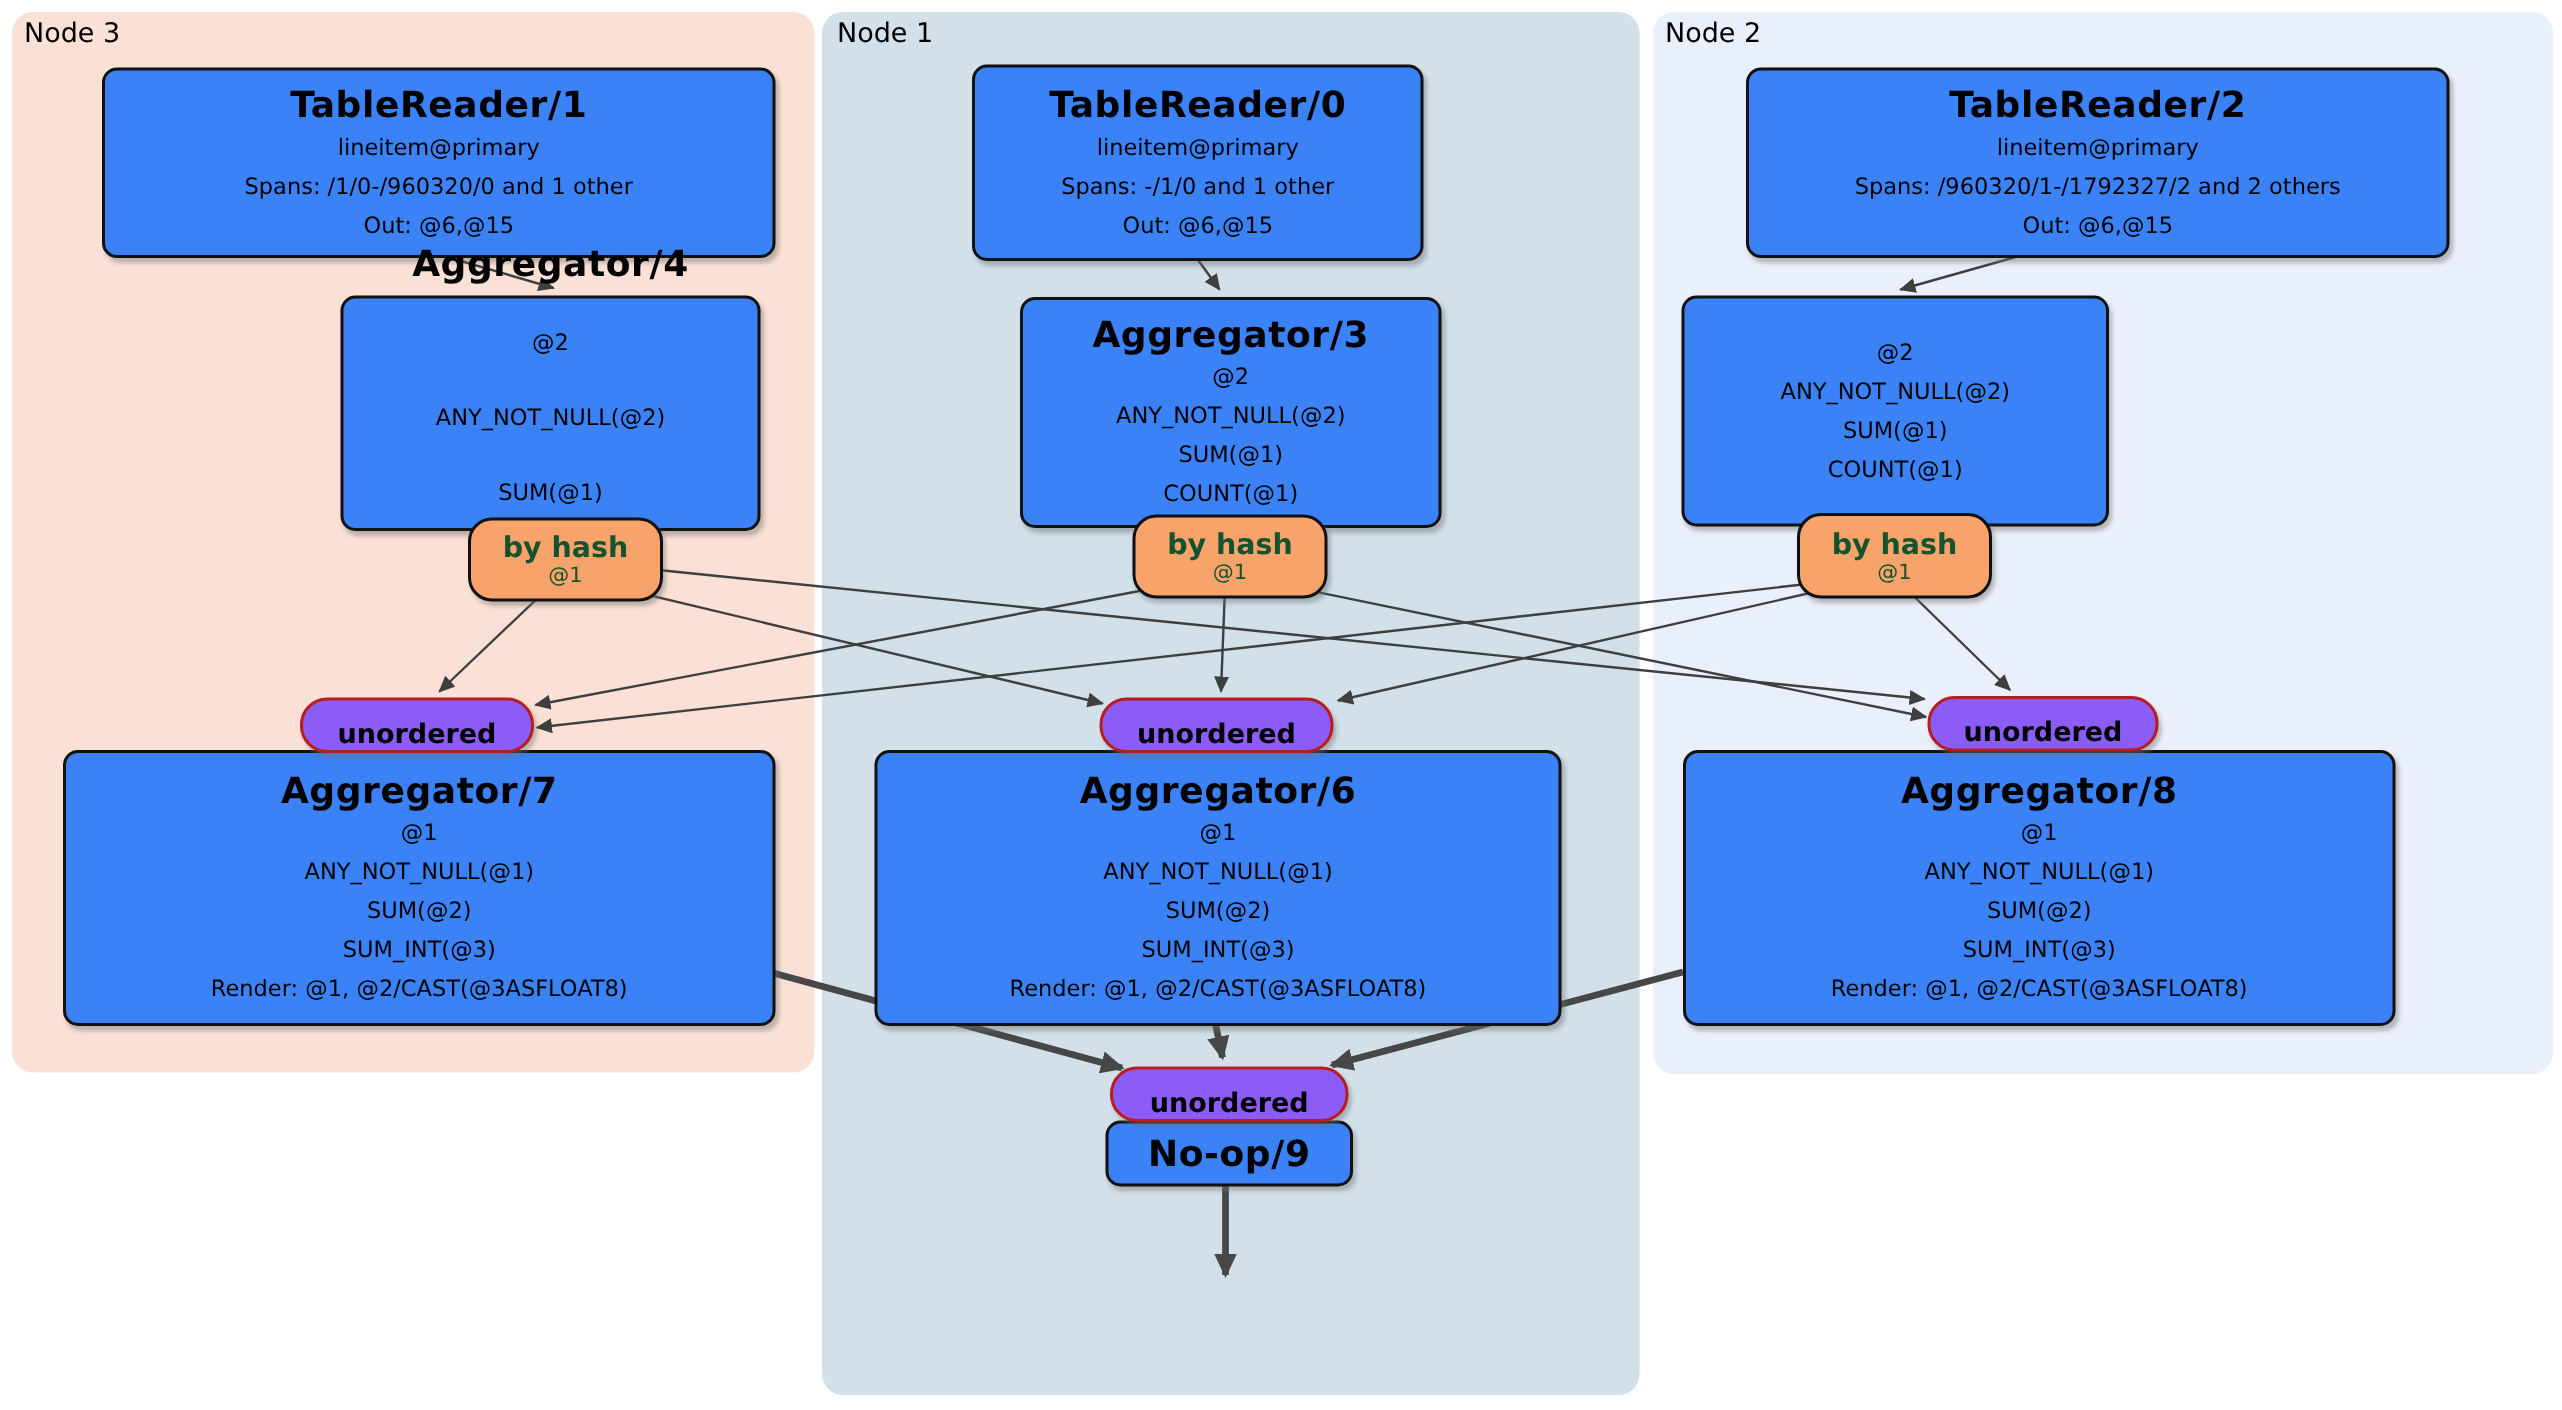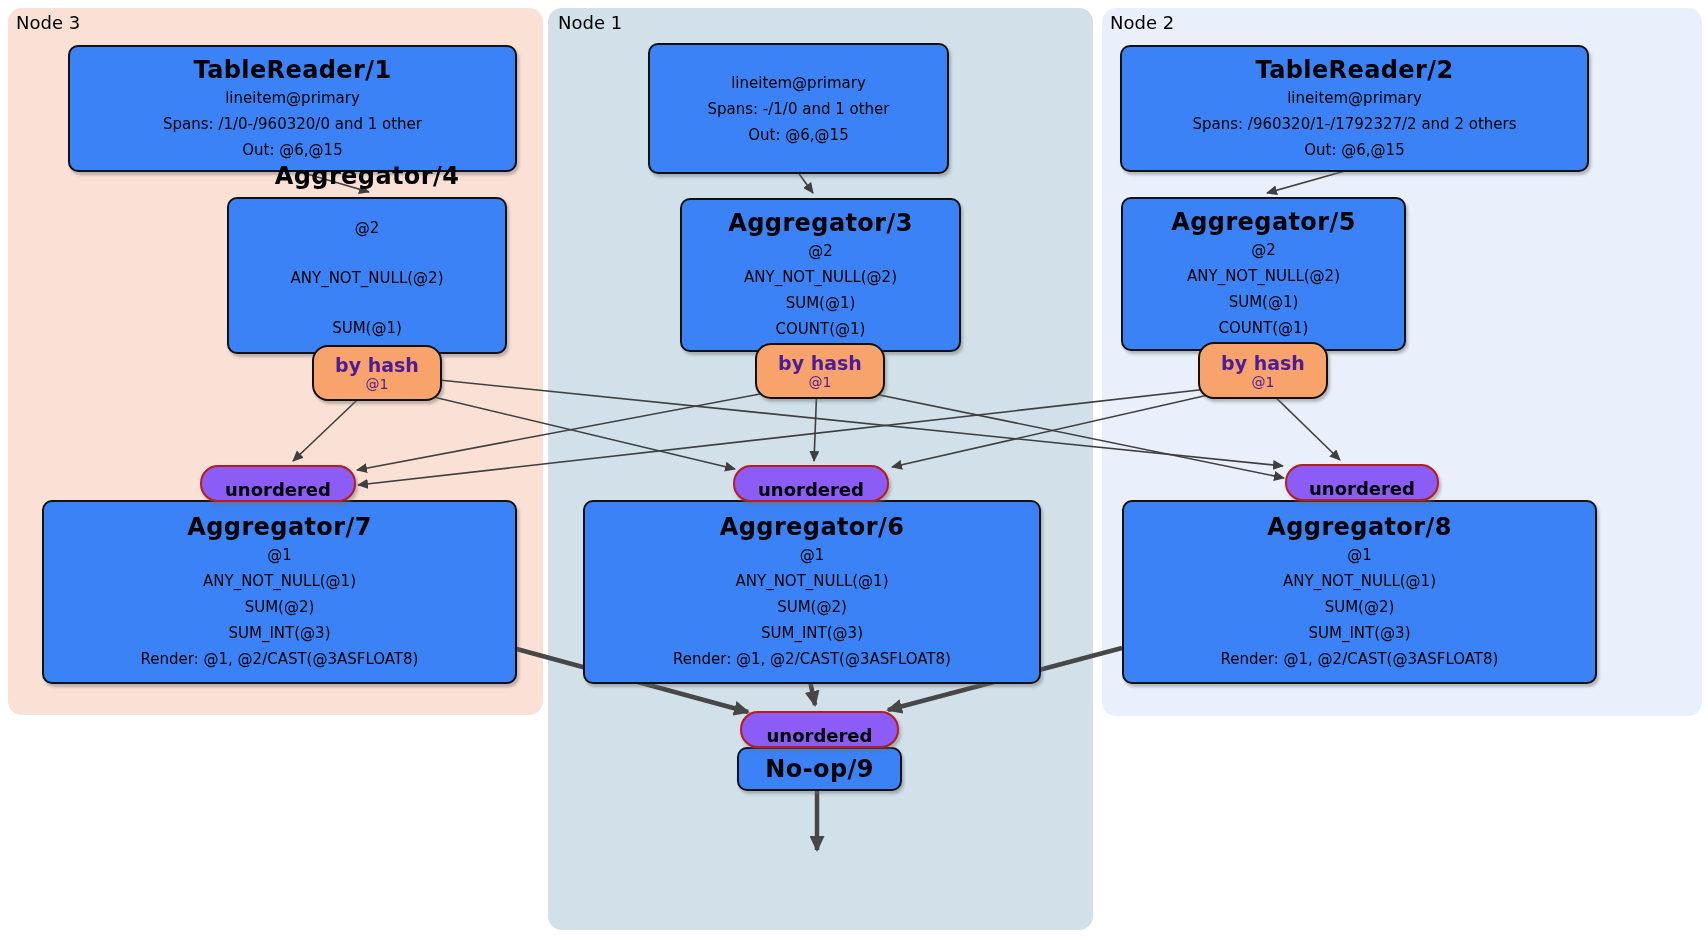--- a/index.html
+++ b/index.html
@@ -9,21 +9,21 @@
   .region{position:absolute;border-radius:14px;z-index:0;}
   .region-label{position:absolute;font-size:18px;color:#000;z-index:4;}
   .edges{position:absolute;left:0;top:0;z-index:1;}
   .pbox{position:absolute;background:#3b82f6;border:2px solid #111;border-radius:10px;
         display:flex;flex-direction:column;justify-content:center;text-align:center;
         z-index:2;box-shadow:2px 3px 3px rgba(110,110,110,.45);color:#000;}
   .ptitle{font-weight:bold;font-size:24px;line-height:30px;letter-spacing:.4px;}
   .pline{font-size:15px;line-height:26px;white-space:nowrap;}
   .router{position:absolute;background:#F7A36B;border:2px solid #111;border-radius:16px;
           z-index:3;text-align:center;box-shadow:2px 3px 3px rgba(110,110,110,.45);
-          display:flex;flex-direction:column;justify-content:center;color:#4c1d95;}
+          display:flex;flex-direction:column;justify-content:center;color:#14532d;}
   .router-label{font-weight:bold;font-size:19px;line-height:22px;}
   .router-sub{font-size:14px;line-height:16px;}
   .sync{position:absolute;background:#8b5cf6;border:2px solid #b91c1c;border-radius:18px;
         z-index:3;display:flex;align-items:flex-end;justify-content:center;
         font-weight:bold;font-size:18px;color:#000;
         box-shadow:2px 3px 3px rgba(110,110,110,.45);}
 </style>
 </head>
 <body>
 
@@ -71,25 +71,26 @@
     </g>
   </svg>
 
   <div class="pbox" style="left:68px;top:45px;width:445px;height:123px;">
     <div class="ptitle">TableReader/1</div>
     <div class="pline">lineitem@primary</div>
     <div class="pline">Spans: /1/0-/960320/0 and 1 other</div>
     <div class="pline">Out: @6,@15</div>
   </div>
   <div class="pbox" style="left:648px;top:43px;width:297px;height:127px;">
+    <div class="ptitle">TableReader/0</div>
     <div class="pline">lineitem@primary</div>
     <div class="pline">Spans: -/1/0 and 1 other</div>
     <div class="pline">Out: @6,@15</div>
   </div>
-  <div class="pbox" style="left:1120px;top:45px;width:465px;height:123px;">
+  <div class="pbox" style="left:1164px;top:45px;width:465px;height:123px;">
     <div class="ptitle">TableReader/2</div>
     <div class="pline">lineitem@primary</div>
     <div class="pline">Spans: /960320/1-/1792327/2 and 2 others</div>
     <div class="pline">Out: @6,@15</div>
   </div>
 
   <div class="pbox" style="left:227px;top:197px;width:276px;height:153px;gap:24px;">
     <div class="ptitle">Aggregator/4</div>
     <div class="pline">@2</div>
     <div class="pline">ANY_NOT_NULL(@2)</div>
@@ -97,21 +98,20 @@
     <div class="pline">COUNT(@1)</div>
   </div>
   <div class="pbox" style="left:680px;top:198px;width:277px;height:150px;">
     <div class="ptitle">Aggregator/3</div>
     <div class="pline">@2</div>
     <div class="pline">ANY_NOT_NULL(@2)</div>
     <div class="pline">SUM(@1)</div>
     <div class="pline">COUNT(@1)</div>
   </div>
   <div class="pbox" style="left:1121px;top:197px;width:281px;height:150px;">
-    <div class="ptitle">Aggregator/5</div>
     <div class="pline">@2</div>
     <div class="pline">ANY_NOT_NULL(@2)</div>
     <div class="pline">SUM(@1)</div>
     <div class="pline">COUNT(@1)</div>
   </div>
 
   <div class="router" style="left:312px;top:345px;width:126px;height:52px;">
     <div class="router-label">by hash</div>
     <div class="router-sub">@1</div>
   </div>

